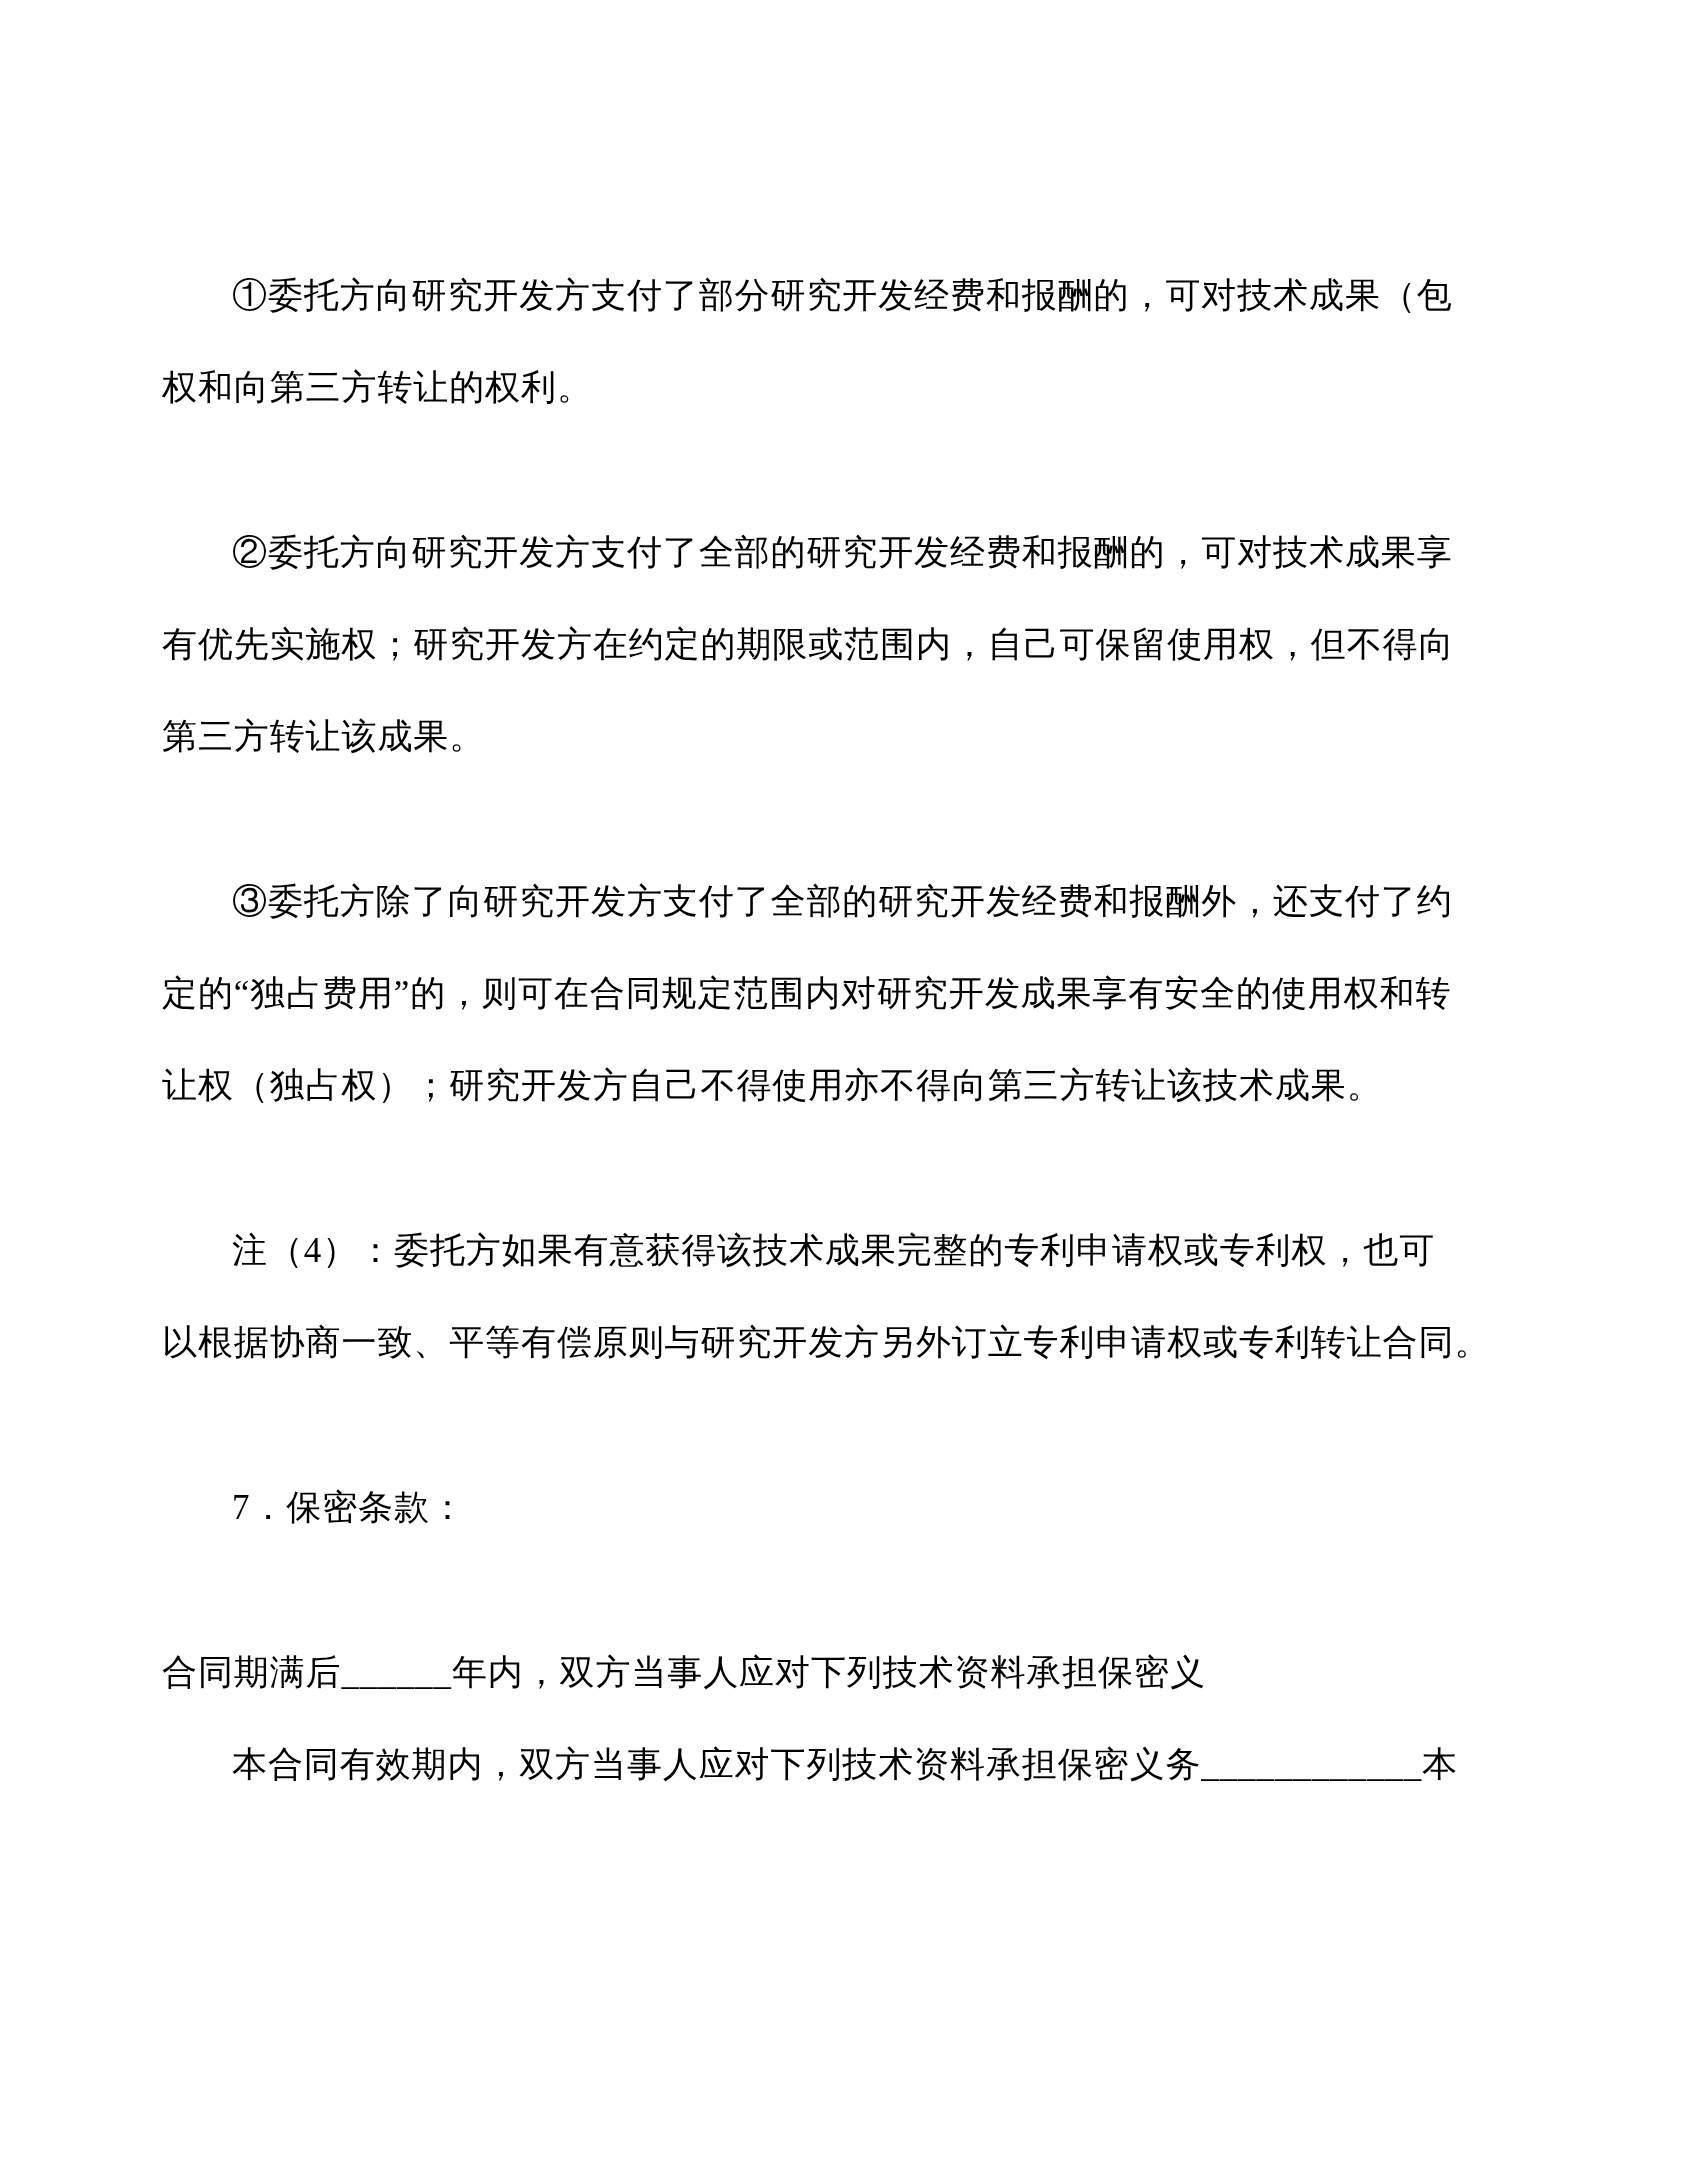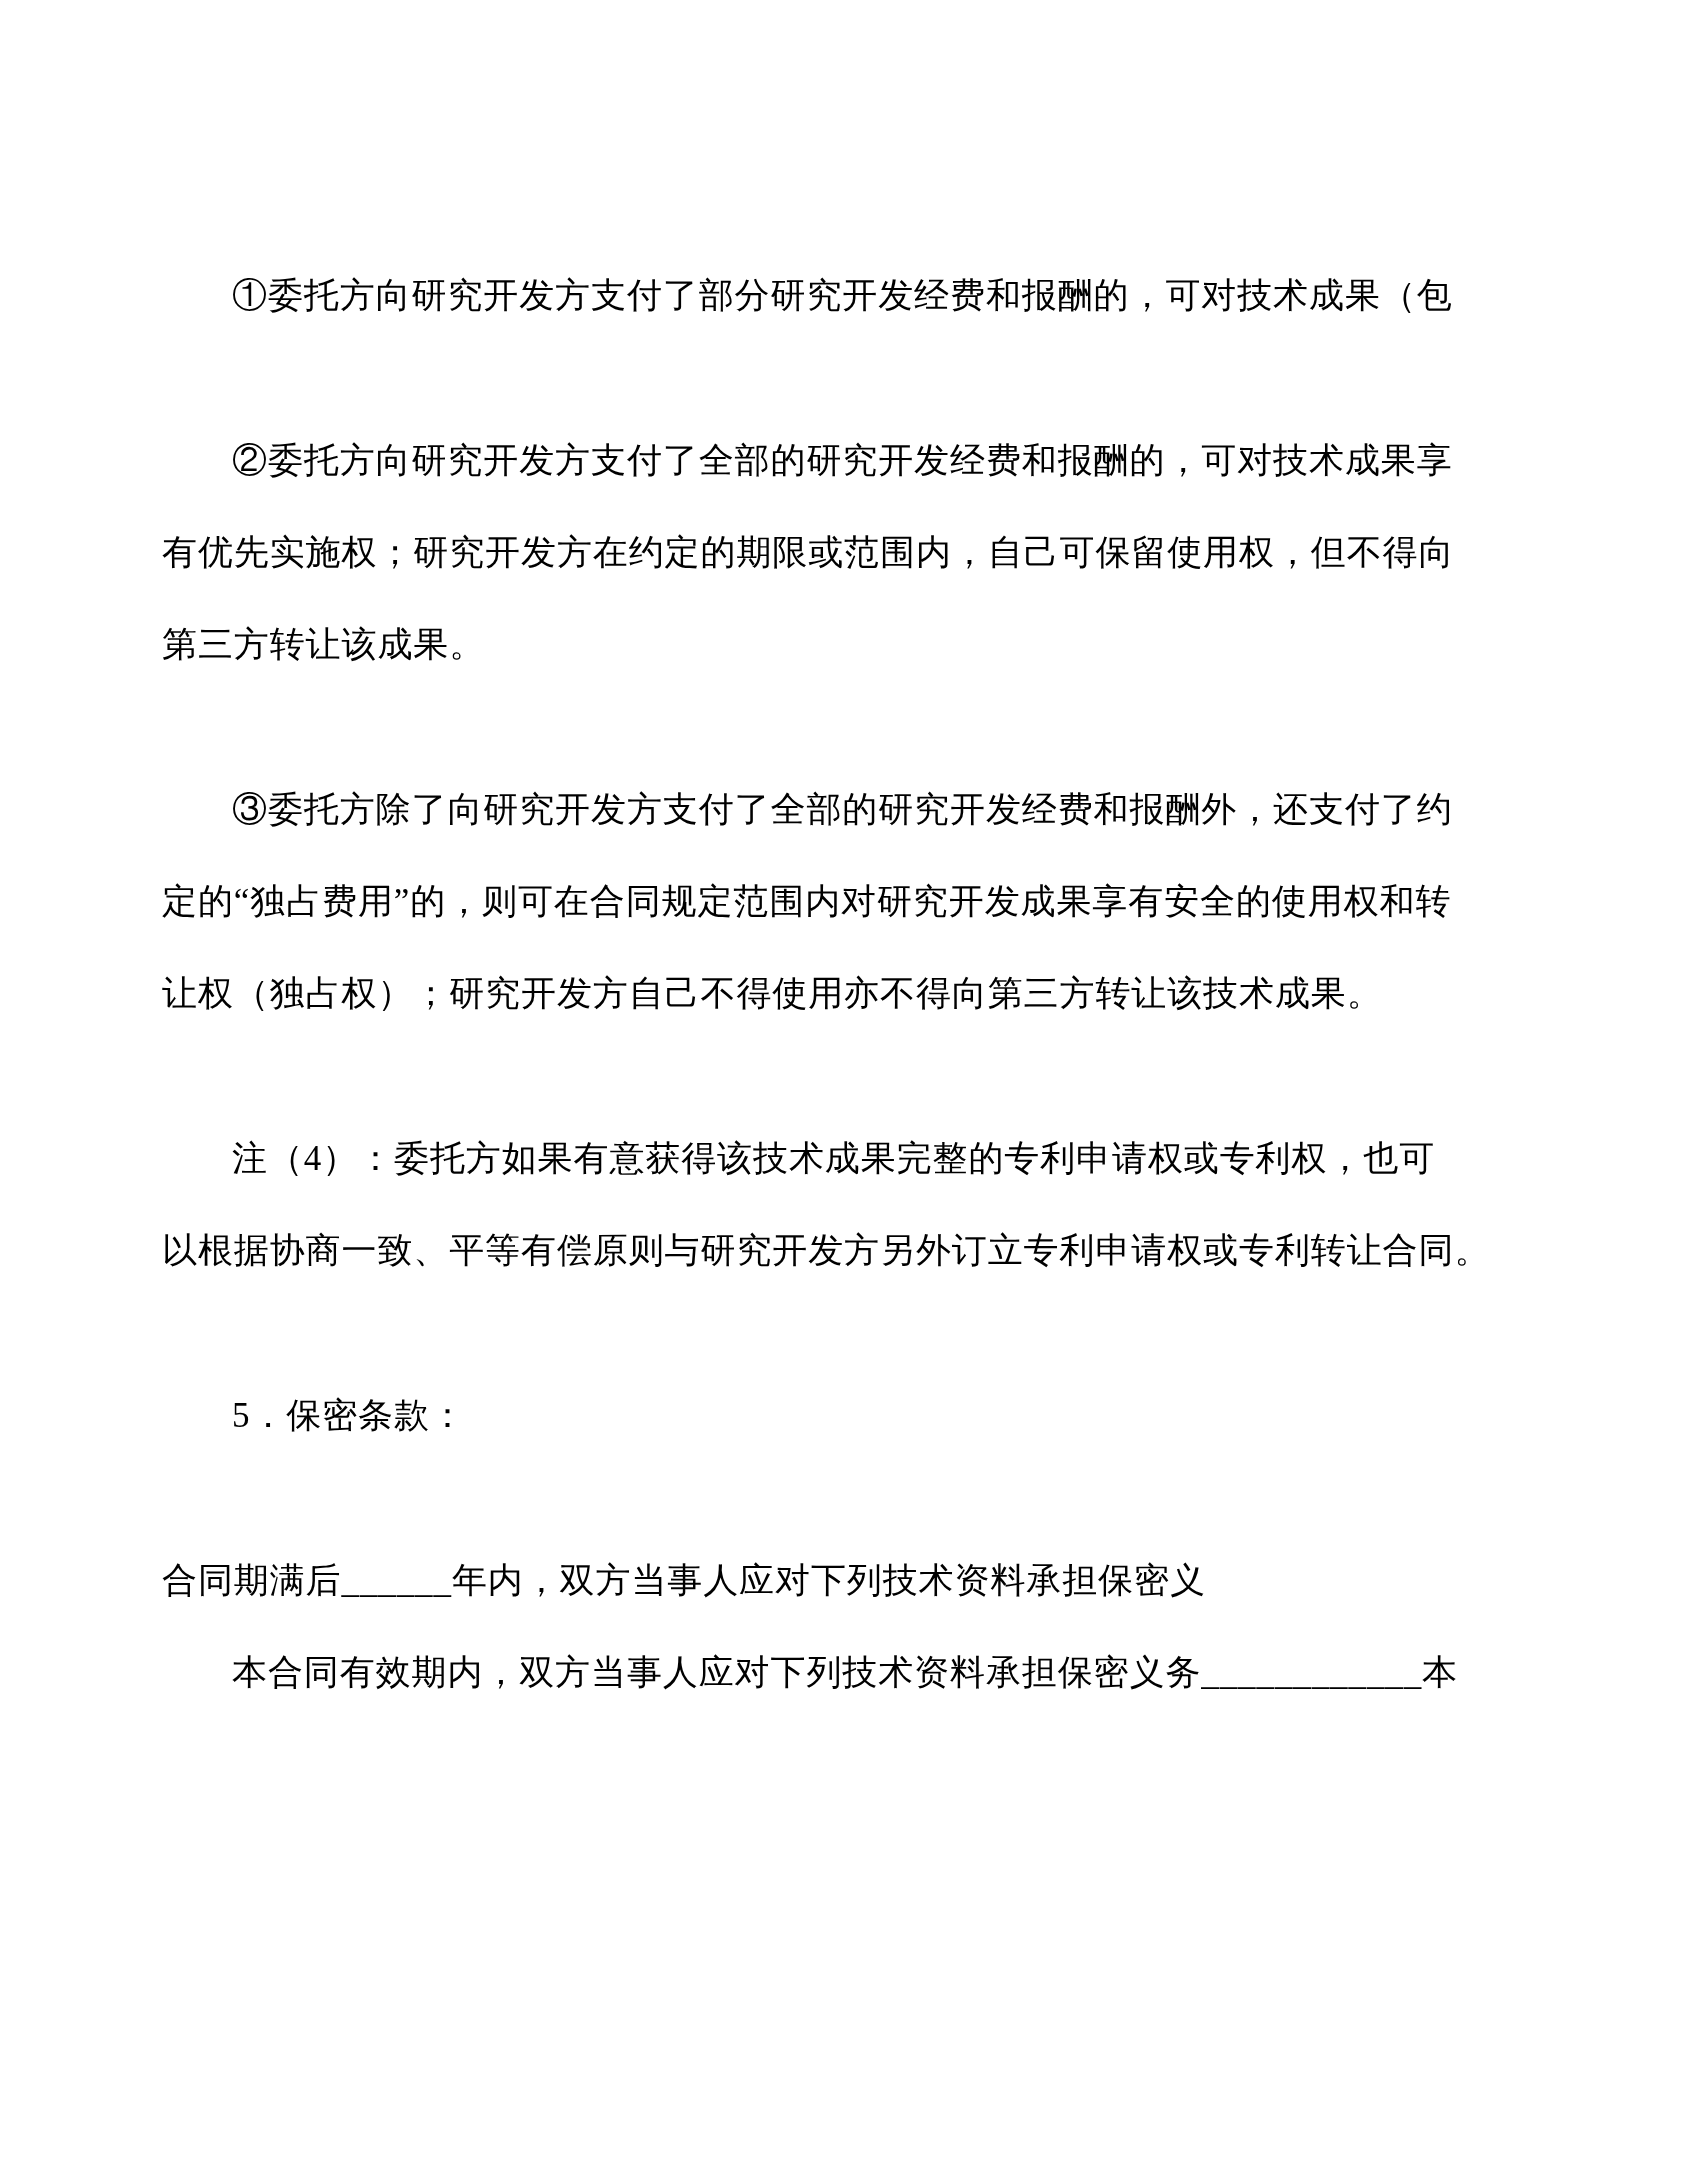--- a/index.html
+++ b/index.html
@@ -37,41 +37,42 @@
     text-indent: 70px;
   }
 </style>
 </head>
 <body>
 
 <main class="page">
 
   <div class="para">
     <div class="line indent">①委托方向研究开发方支付了部分研究开发经费和报酬的，可对技术成果（包</div>
+    <div class="line">权和向第三方转让的权利。</div>
   </div>
 
   <div class="para">
     <div class="line indent">②委托方向研究开发方支付了全部的研究开发经费和报酬的，可对技术成果享</div>
     <div class="line">有优先实施权；研究开发方在约定的期限或范围内，自己可保留使用权，但不得向</div>
     <div class="line">第三方转让该成果。</div>
   </div>
 
   <div class="para">
     <div class="line indent">③委托方除了向研究开发方支付了全部的研究开发经费和报酬外，还支付了约</div>
     <div class="line">定的“独占费用”的，则可在合同规定范围内对研究开发成果享有安全的使用权和转</div>
     <div class="line">让权（独占权）；研究开发方自己不得使用亦不得向第三方转让该技术成果。</div>
   </div>
 
   <div class="para">
     <div class="line indent">注（4）：委托方如果有意获得该技术成果完整的专利申请权或专利权，也可</div>
     <div class="line">以根据协商一致、平等有偿原则与研究开发方另外订立专利申请权或专利转让合同。</div>
   </div>
 
   <div class="para">
-    <div class="line indent">5．保密条款：</div>
+    <div class="line indent">7．保密条款：</div>
   </div>
 
   <div class="para">
     <div class="line">合同期满后______年内，双方当事人应对下列技术资料承担保密义</div>
     <div class="line indent">本合同有效期内，双方当事人应对下列技术资料承担保密义务____________本</div>
   </div>
 
 </main>
 
 

